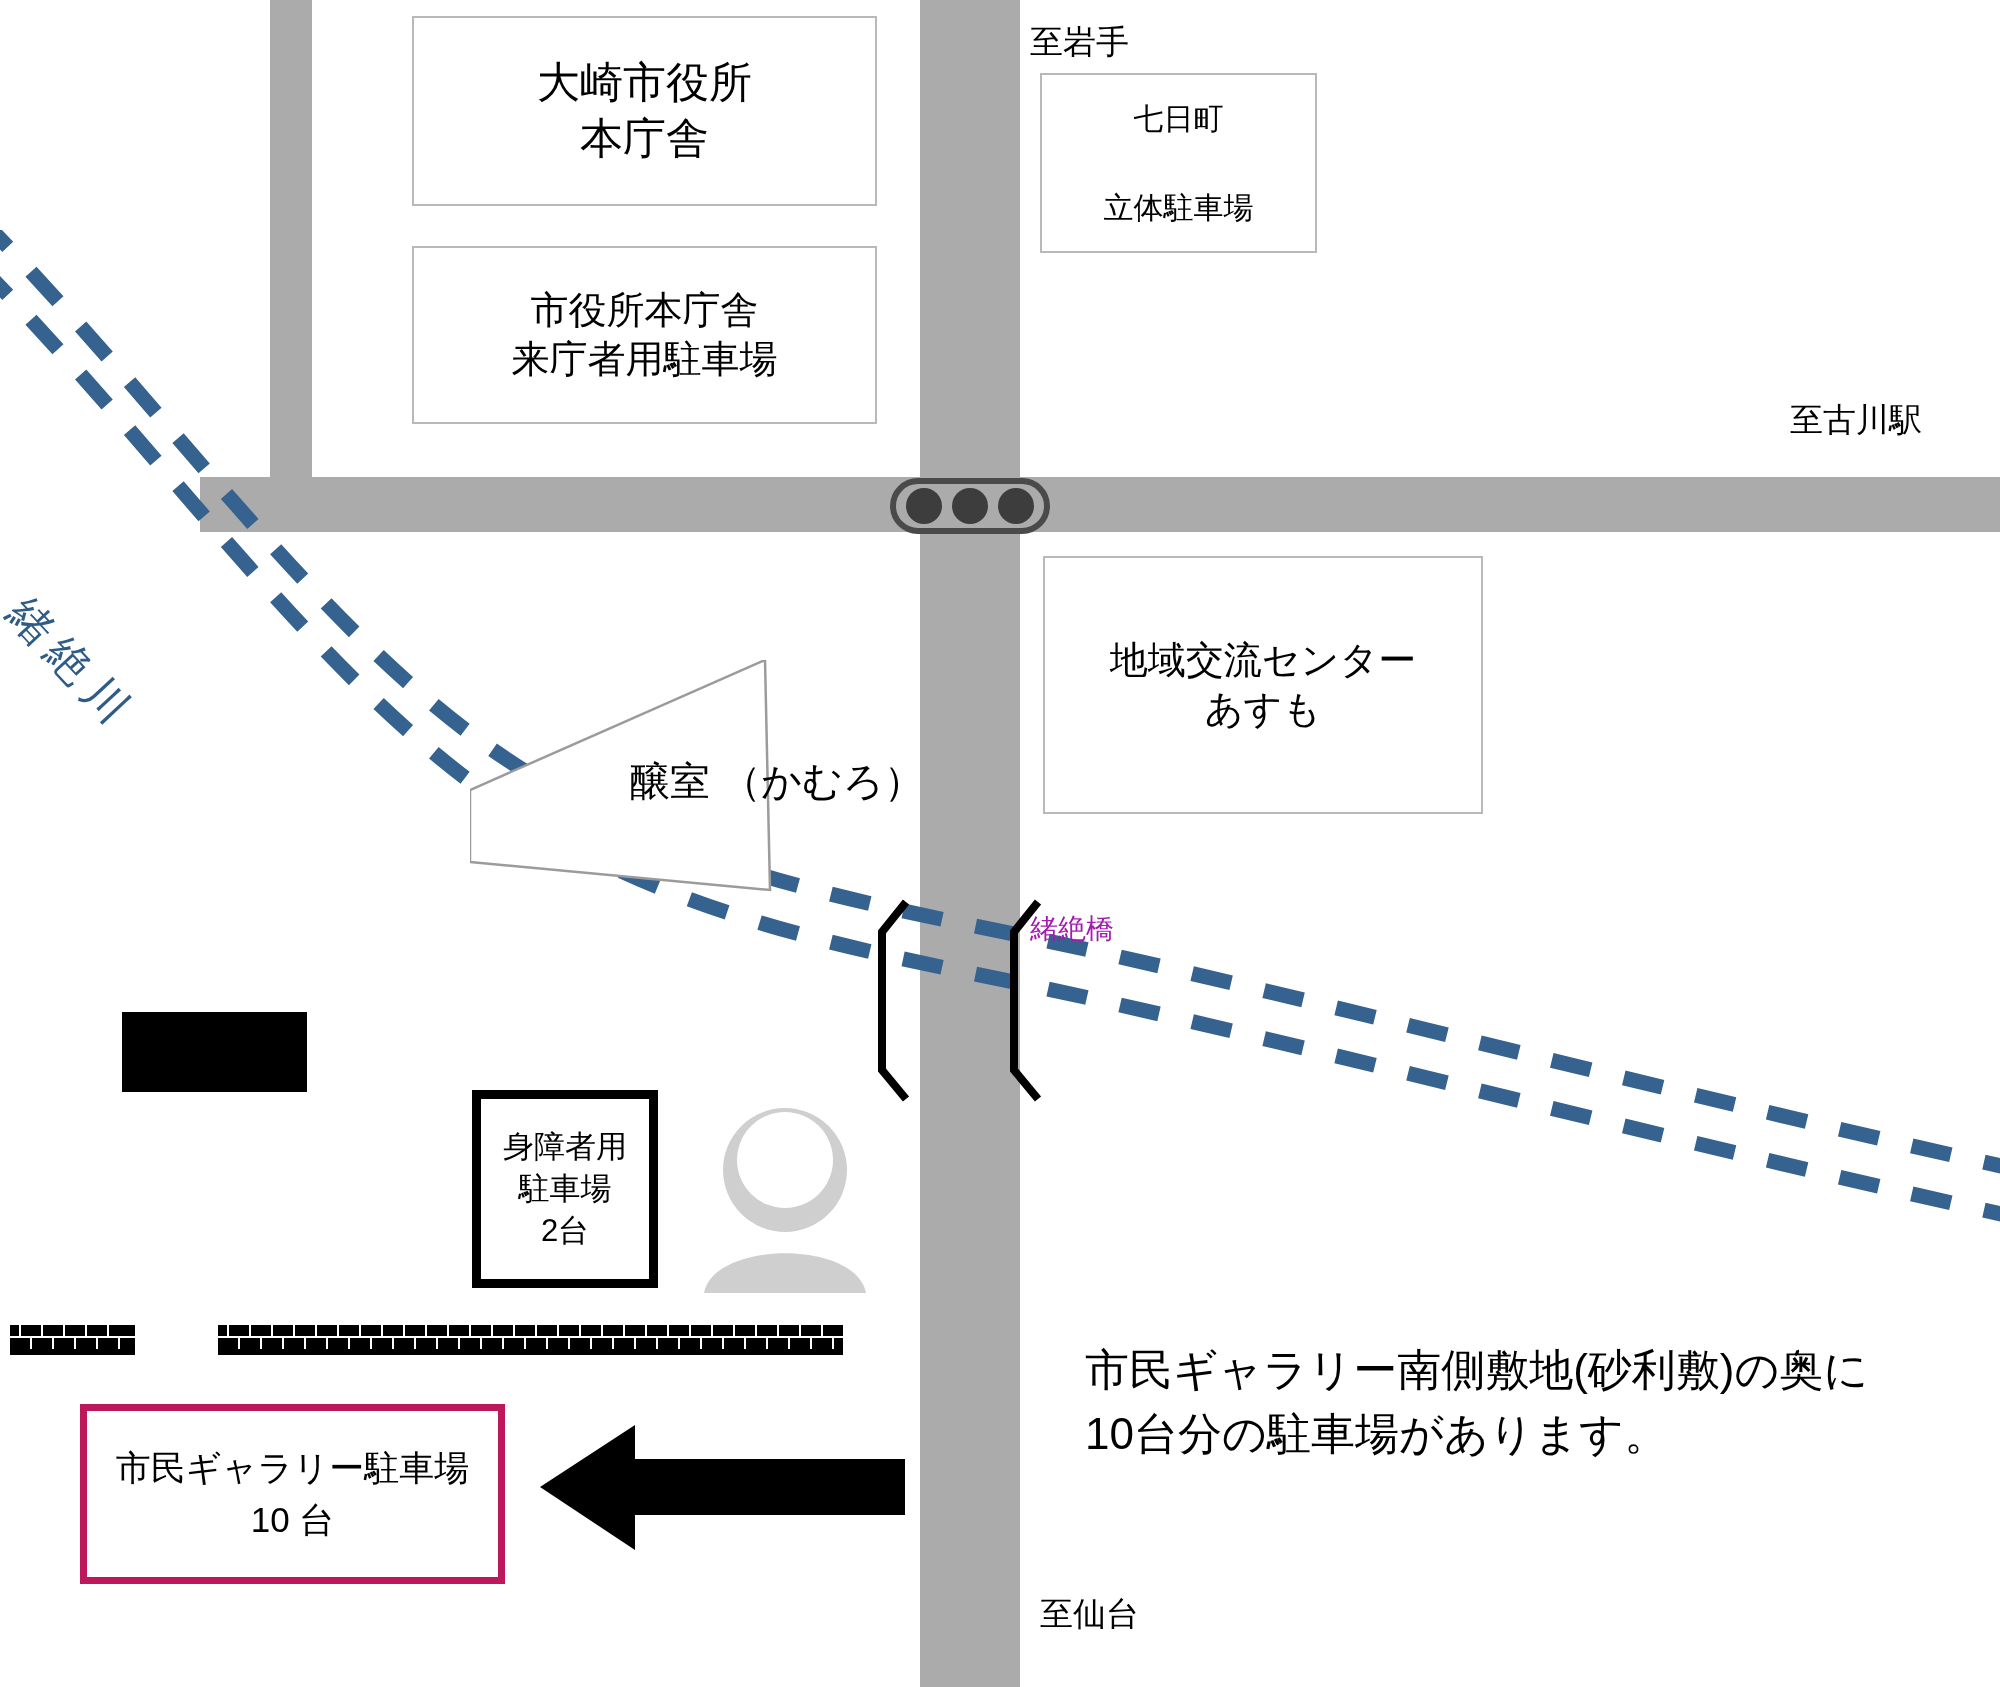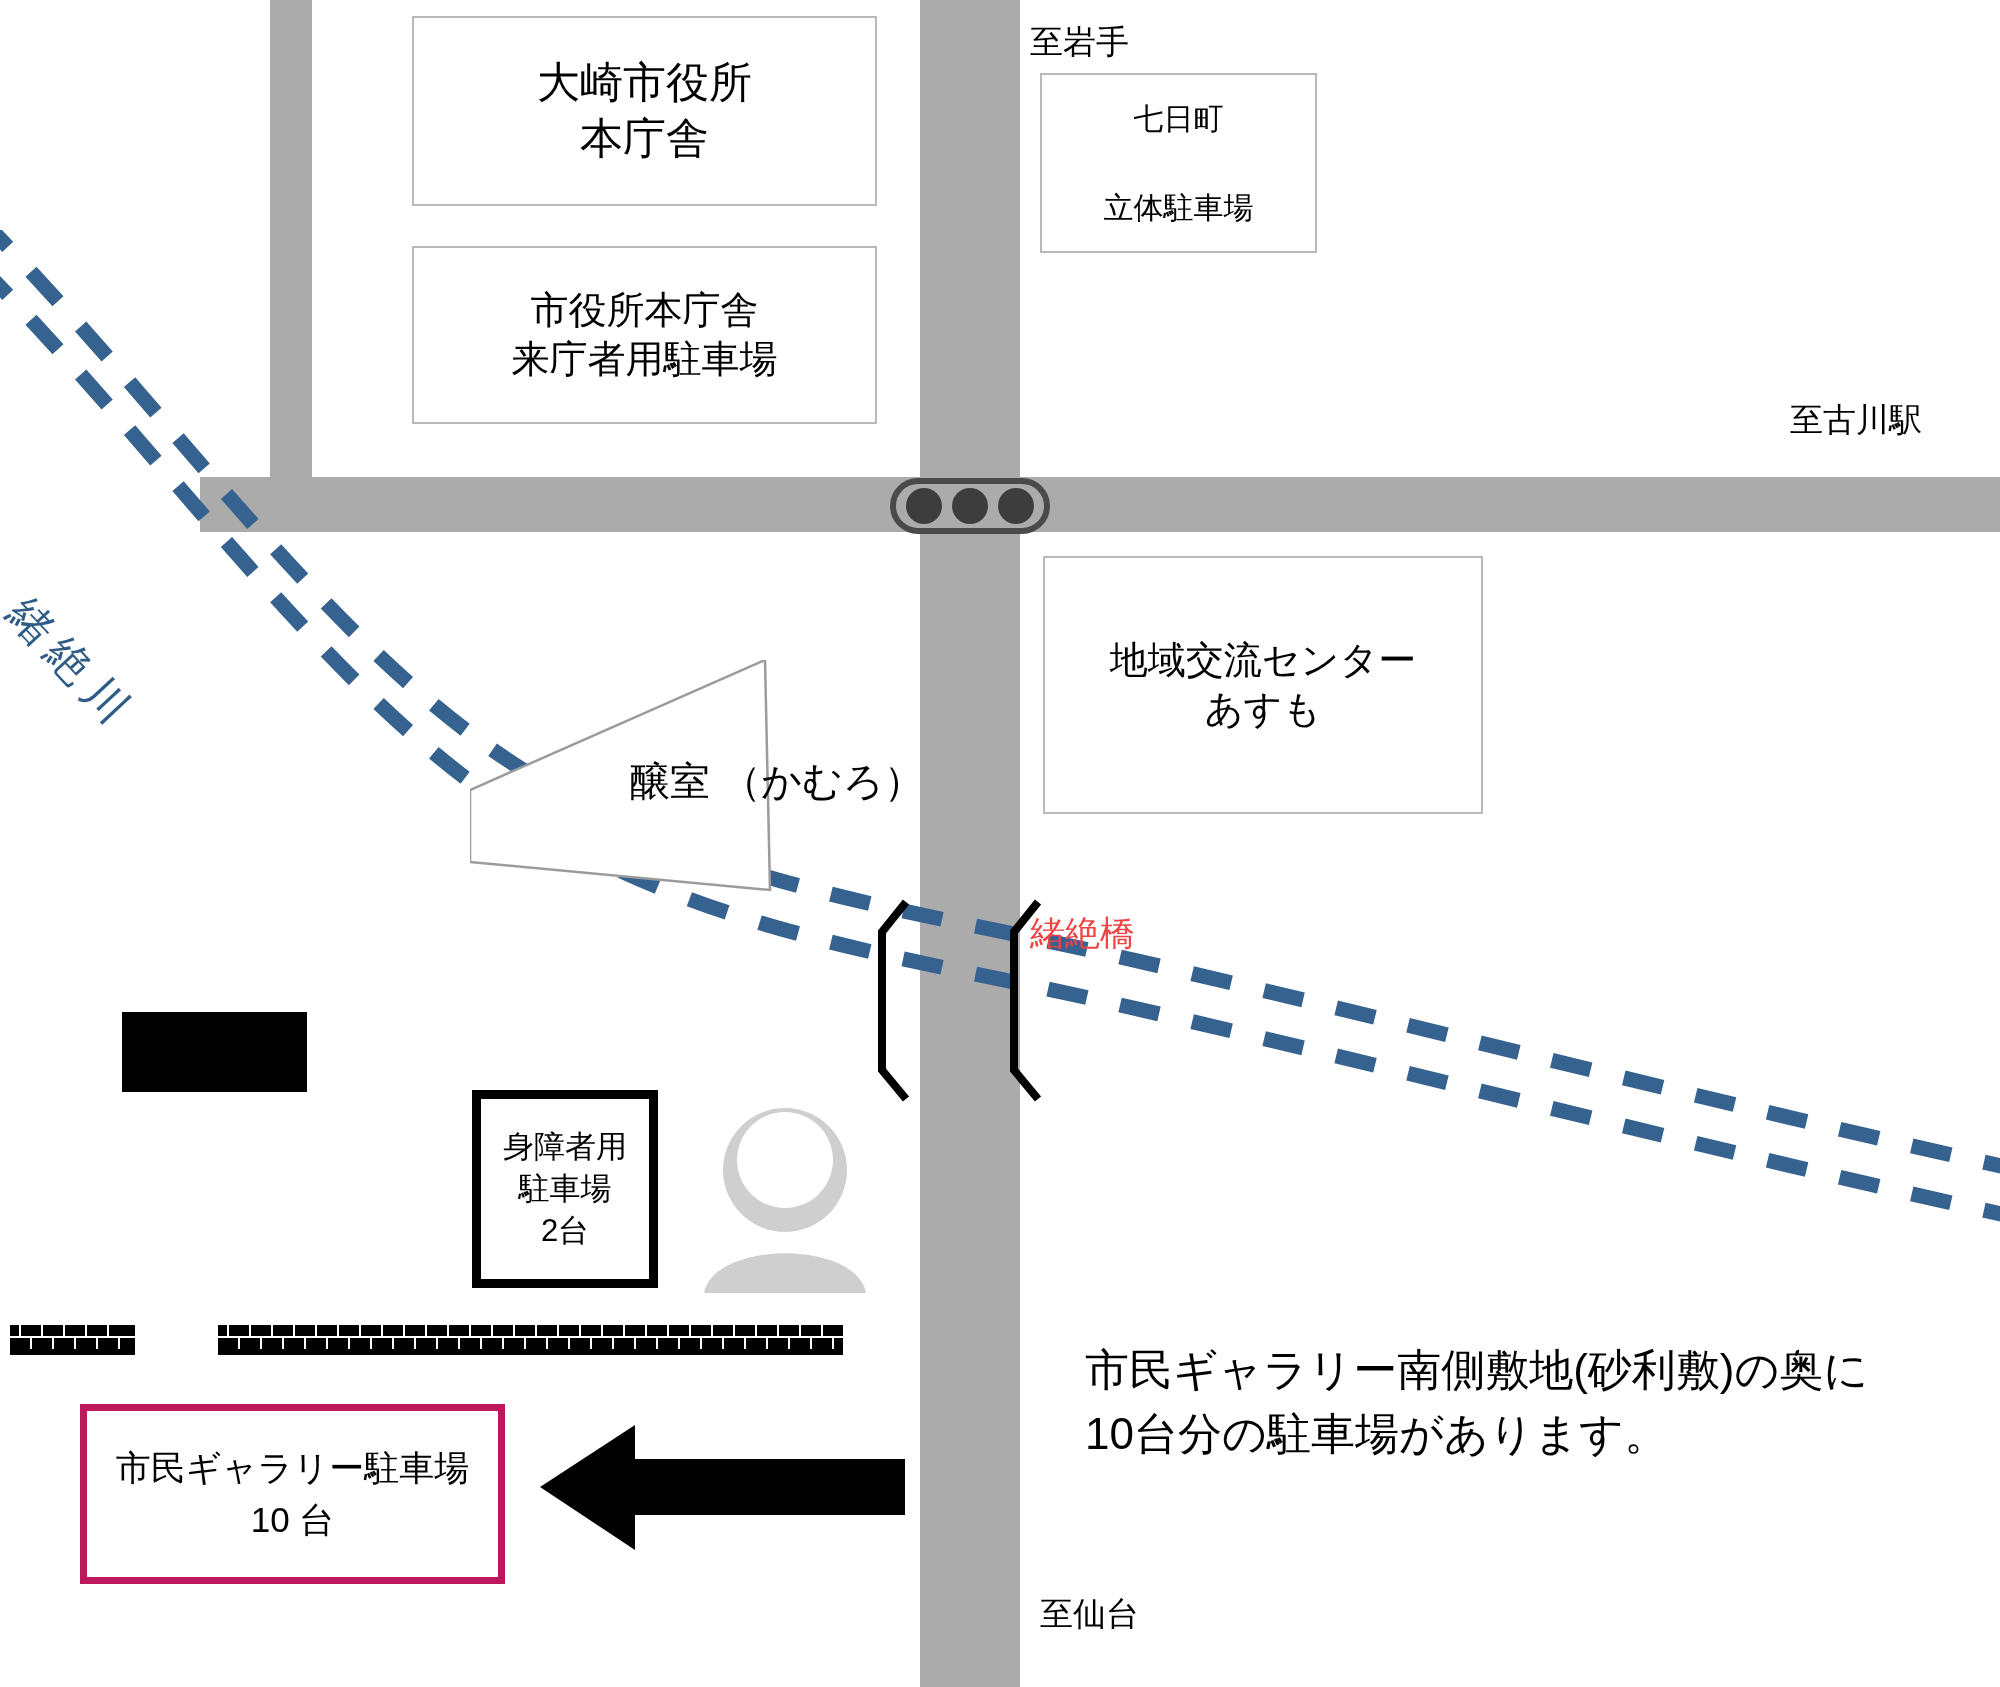--- a/index.html
+++ b/index.html
@@ -34,21 +34,21 @@
   #b-cityhall{left:412px;top:16px;width:465px;height:190px;font-size:43px;}
   #b-cityhall-park{left:412px;top:246px;width:465px;height:178px;font-size:38px;}
   #b-nanokamachi{left:1040px;top:73px;width:277px;height:180px;font-size:30px;gap:36px;}
   #b-nanokamachi .l1{margin-bottom:14px;}
   #b-asumo{left:1043px;top:556px;width:440px;height:258px;font-size:38px;}
   
   .dir{position:absolute;font-size:33px;color:#000;white-space:nowrap;}
   #dir-iwate{left:1030px;top:20px;font-family:Liberation Serif, serif;}
   #dir-furukawa{left:1790px;top:398px;}
   #dir-sendai{left:1040px;top:1592px;}
-  #lbl-bridge{position:absolute;left:1030px;top:910px;font-size:35px;color:#ef4444;white-space:nowrap;font-family:Liberation Mono, monospace;}
+  #lbl-bridge{position:absolute;left:1030px;top:910px;font-size:28px;color:#a21caf;white-space:nowrap;font-family:Liberation Mono, monospace;}
   
   #signal{
     position:absolute;left:890px;top:478px;width:160px;height:56px;
     border:6px solid #4a4a4a;border-radius:30px;background:#ababab;
     display:flex;align-items:center;justify-content:space-evenly;
     box-sizing:border-box;
   }
   #signal span{width:36px;height:36px;border-radius:50%;background:#3d3d3d;display:block;}
   
   #river{position:absolute;left:0;top:230px;width:2000px;height:1010px;pointer-events:none;}

